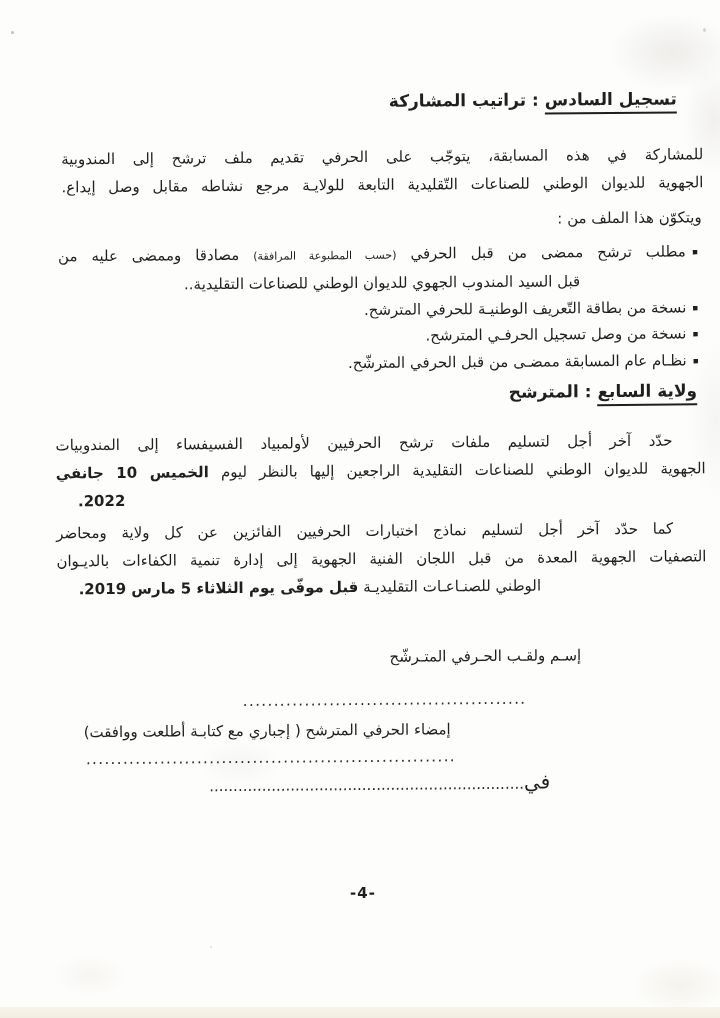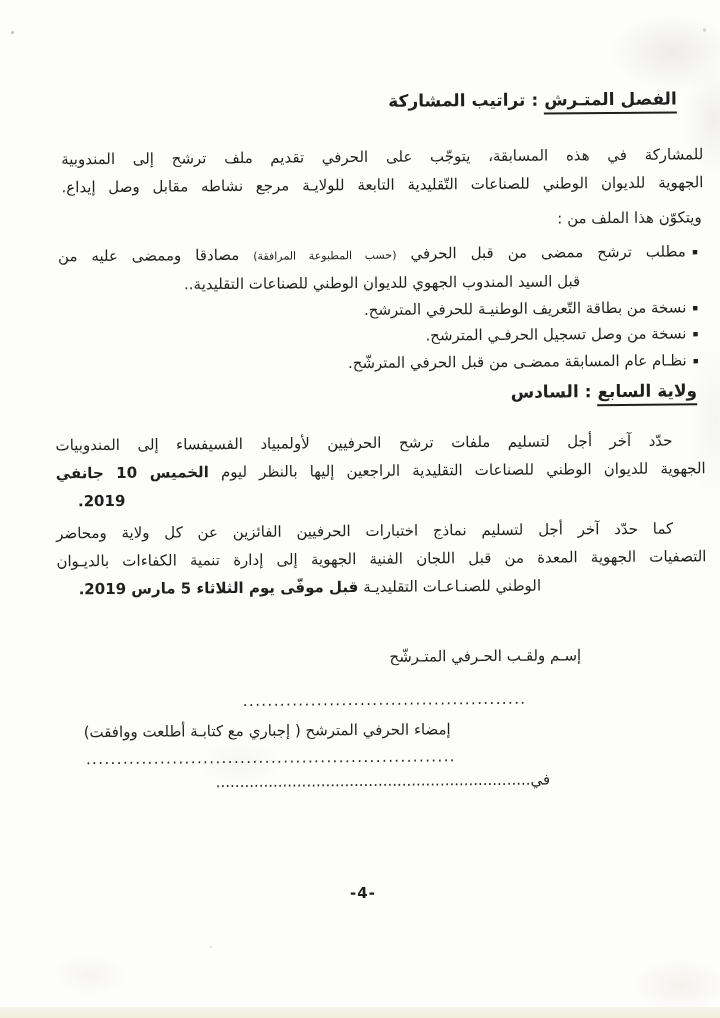--- a/index.html
+++ b/index.html
@@ -50,21 +50,21 @@
   .sig-label { font-size:15px; white-space:nowrap; }
   .page-num { text-align:center; font-weight:bold; font-size:15px; direction:ltr; letter-spacing:1px; }
 </style>
 </head>
 <body>
 
 <div class="page">
   <div class="sheet">
 
     <div class="abs title" style="top:91px; right:40px;">
-      <span class="u">الفصل المتـرش</span><span> : تراتيب المشاركة</span>
+      <span class="u">تسجيل السادس</span><span> : تراتيب المشاركة</span>
     </div>
 
     <div class="abs" style="top:143px; right:14px; width:642px;">
       <div class="line just">للمشاركة في هذه المسابقة، يتوجّب على الحرفي تقديم ملف ترشح إلى المندوبية</div>
       <div class="line just">الجهوية للديوان الوطني للصناعات التّقليدية التابعة للولايـة مرجع نشاطه مقابل وصل إيداع.</div>
     </div>
 
     <div class="abs line" style="top:206px; right:16px;">ويتكوّن هذا الملف من :</div>
 
     <div class="abs blist" style="top:241px; right:20px; width:640px;">
@@ -77,51 +77,51 @@
       </div>
       <div class="line" style="text-align:right;">
         <span class="bullet">▪</span><span>نسخة من وصل تسجيل الحرفـي المترشح.</span>
       </div>
       <div class="line" style="text-align:right;">
         <span class="bullet">▪</span><span>نظـام عام المسابقة ممضـى من قبل الحرفي المترشّح.</span>
       </div>
     </div>
 
     <div class="abs title" style="top:383px; right:22px;">
-      <span class="u">ولاية السابع</span><span> : السادس</span>
+      <span class="u">ولاية السابع</span><span> : المترشح</span>
     </div>
 
     <div class="abs" style="top:429px; right:14px; width:650px;">
       <div class="line just" style="padding-right:33px;">حدّد آخر أجل لتسليم ملفات ترشح الحرفيين لأولمبياد الفسيفساء إلى المندوبيات</div>
       <div class="line just">
         <span>الجهوية للديوان الوطني للصناعات التقليدية الراجعين إليها بالنظر ليوم </span><span class="b">الخميس 10 جانفي</span>
       </div>
       <div class="line left-line" style="padding-left:22px;">
-        <span class="b">2019.</span>
+        <span class="b">2022.</span>
       </div>
     </div>
 
     <div class="abs" style="top:517px; right:14px; width:650px;">
       <div class="line just" style="padding-right:33px;">كما حدّد آخر أجل لتسليم نماذج اختبارات الحرفيين الفائزين عن كل ولاية ومحاضر</div>
       <div class="line just">التصفيات الجهوية المعدة من قبل اللجان الفنية الجهوية إلى إدارة تنمية الكفاءات بالديـوان</div>
       <div class="line left-line" style="padding-left:22px;">
         <span>الوطني للصنـاعـات التقليديـة </span><span class="b">قبل موفّى يوم الثلاثاء 5 مارس 2019.</span>
       </div>
     </div>
 
     <div class="abs sig-label" style="top:648px; right:140px;">إسـم ولقـب الحـرفي المتـرشّح</div>
 
     <div class="abs dots" style="top:691px; right:195px;">..............................................</div>
 
     <div class="abs sig-label" style="top:721px; right:271px;">إمضاء الحرفي المترشح ( إجباري مع كتابـة أطلعت ووافقت)</div>
 
     <div class="abs dots" style="top:748px; right:266px;">............................................................</div>
 
     <div class="abs" style="top:771px; right:172px; white-space:nowrap;">
-      <span style="font-size:15px;">في</span><span class="dots">..................................................................</span>
+      <span style="font-size:20px;">في</span><span class="dots">..................................................................</span>
     </div>
 
     <div class="abs page-num" style="top:884px; left:0; right:0;">-4-</div>
 
   </div>
 
   <div class="speck" style="top:31px; left:11px; width:3px; height:3px;"></div>
   <div class="speck" style="top:28px; left:703px; width:3px; height:4px; opacity:.6;"></div>
   <div class="speck" style="top:946px; left:210px; width:2px; height:2px; opacity:.5;"></div>
   <div class="bottom-strip"></div>

